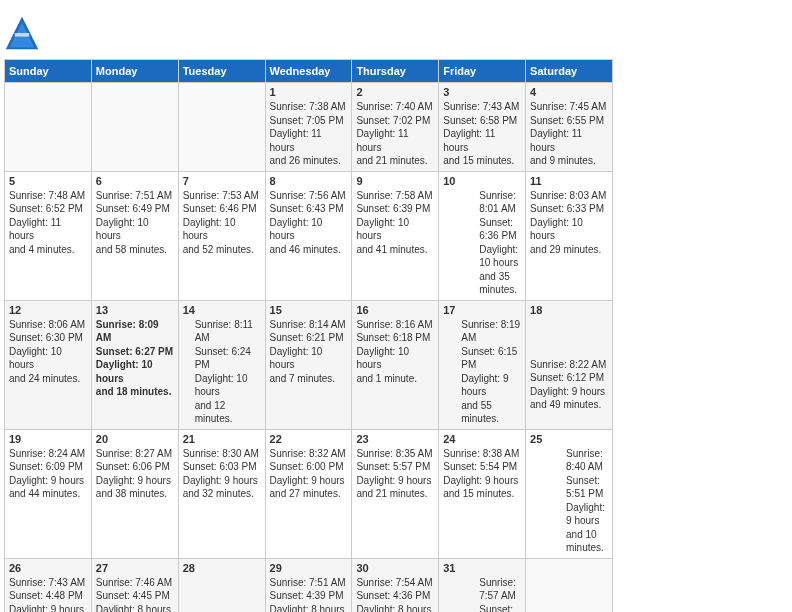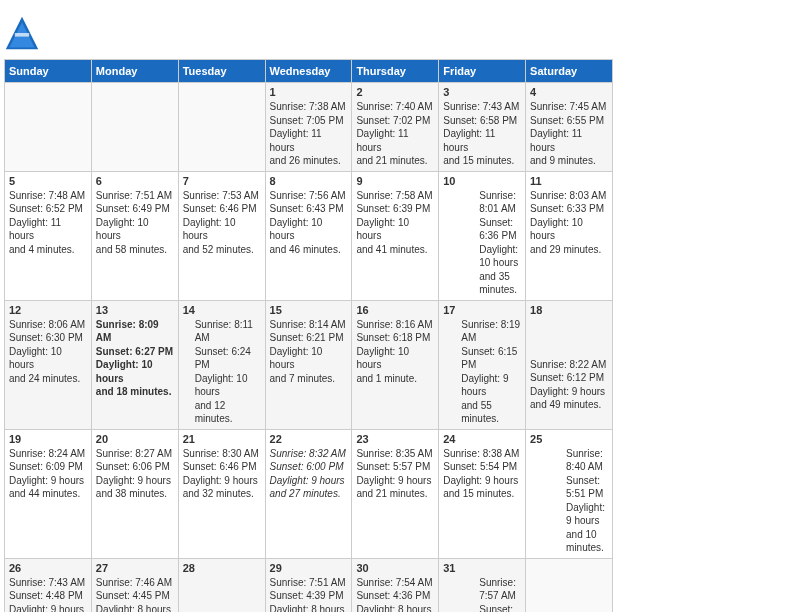--- a/index.html
+++ b/index.html
@@ -272,27 +272,27 @@
           <td>
             <span class="day-number">20</span>
             <div class="day-info" style="white-space: pre-line;">Sunrise: 8:27 AM
 Sunset: 6:06 PM
 Daylight: 9 hours
 and 38 minutes.</div>
           </td>
           <td>
             <span class="day-number">21</span>
             <div class="day-info" style="white-space: pre-line;">Sunrise: 8:30 AM
-Sunset: 6:46 PM
+Sunset: 6:03 PM
 Daylight: 9 hours
 and 32 minutes.</div>
           </td>
           <td>
             <span class="day-number">22</span>
-            <div class="day-info" style="white-space: pre-line; font-style: italic;">Sunrise: 8:32 AM
+            <div class="day-info" style="white-space: pre-line;">Sunrise: 8:32 AM
 Sunset: 6:00 PM
 Daylight: 9 hours
 and 27 minutes.</div>
           </td>
           <td>
             <span class="day-number">23</span>
             <div class="day-info" style="white-space: pre-line;">Sunrise: 8:35 AM
 Sunset: 5:57 PM
 Daylight: 9 hours
 and 21 minutes.</div>

